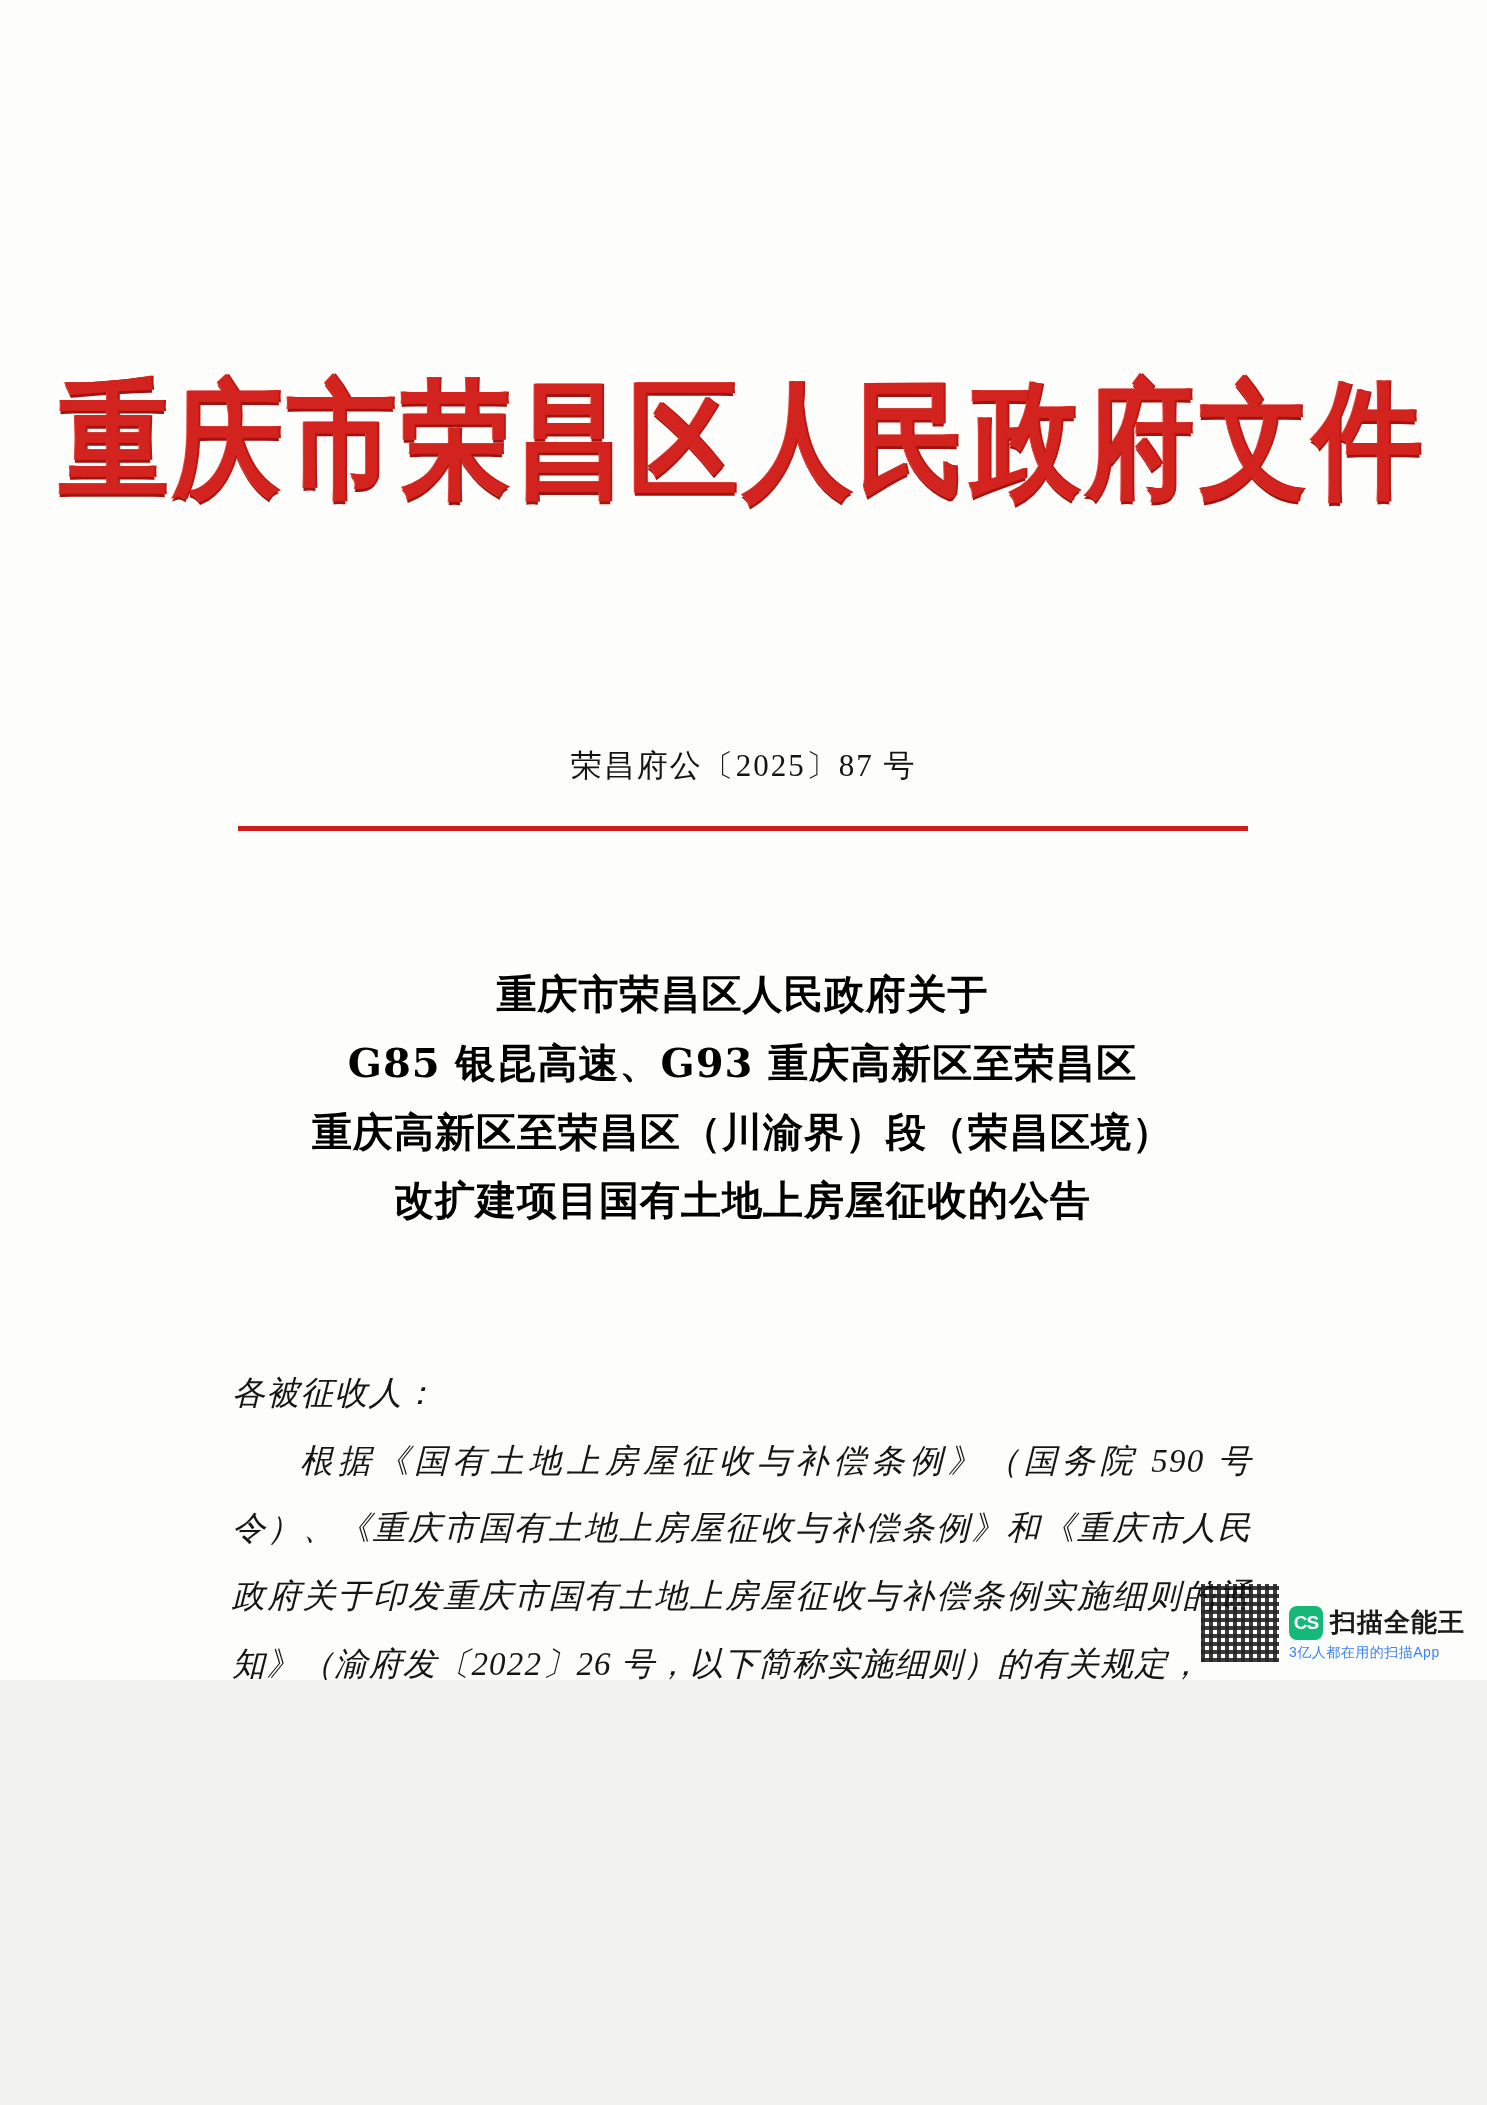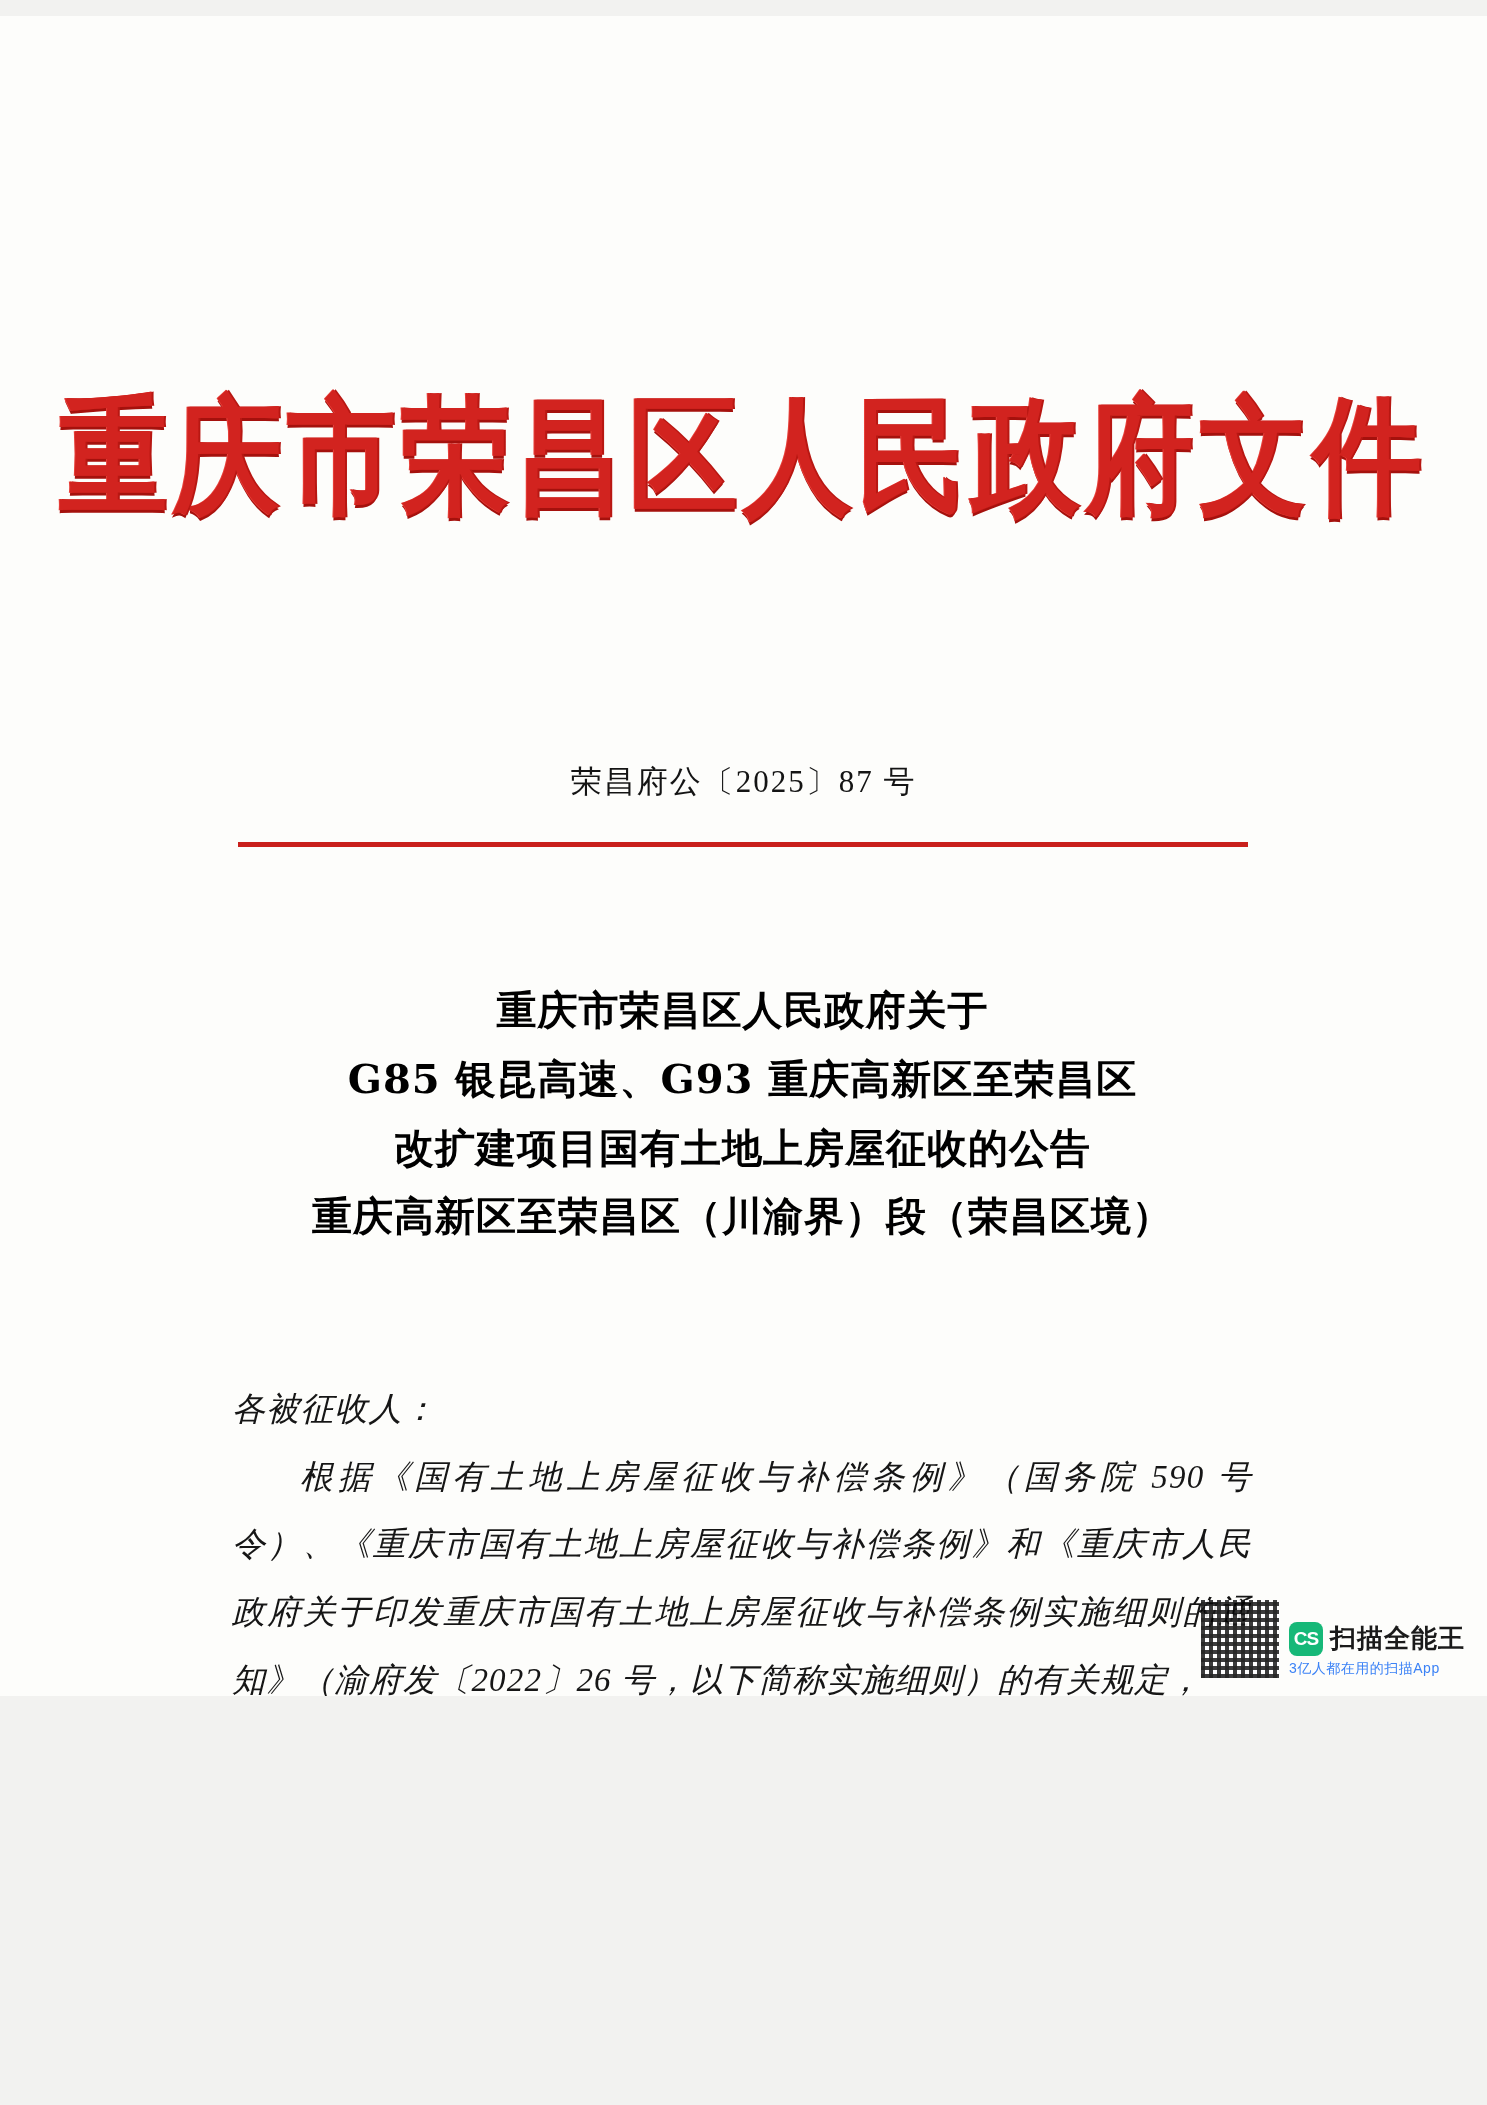--- a/index.html
+++ b/index.html
@@ -4,21 +4,21 @@
 <style>
   html, body {
     margin: 0;
     padding: 0;
     background: #f2f2f0;
   }
   .page {
     position: relative;
     width: 1487px;
     height: 1680px;
-    margin: 16px auto;
+    margin: 0 auto;
     background: #fdfdfb;
     overflow: hidden;
     font-family: "Liberation Serif", "DejaVu Serif", serif;
   }
 
   
   .masthead {
     position: absolute;
     top: 370px;
     left: 0;
@@ -183,22 +183,22 @@
     <span class="masthead-title">重庆市荣昌区人民政府文件</span>
   </div>
 
   <div class="doc-number">荣昌府公〔2025〕87 号</div>
 
   <div class="red-rule"></div>
 
   <div class="title-block">
     <span class="tline">重庆市荣昌区人民政府关于</span>
     <span class="tline">G85 银昆高速、G93 重庆高新区至荣昌区</span>
+    <span class="tline">重庆高新区至荣昌区（川渝界）段（荣昌区境）</span>
     <span class="tline">改扩建项目国有土地上房屋征收的公告</span>
-    <span class="tline">重庆高新区至荣昌区（川渝界）段（荣昌区境）</span>
   </div>
 
   <div class="body-block">
     <span class="salutation">各被征收人：</span>
     <span class="para">根据《国有土地上房屋征收与补偿条例》（国务院 590 号令）、《重庆市国有土地上房屋征收与补偿条例》和《重庆市人民政府关于印发重庆市国有土地上房屋征收与补偿条例实施细则的通知》（渝府发〔2022〕26 号，以下简称实施细则）的有关规定，</span>
   </div>
 
   <div class="page-number">— 1 —</div>
 
   <div class="watermark">

